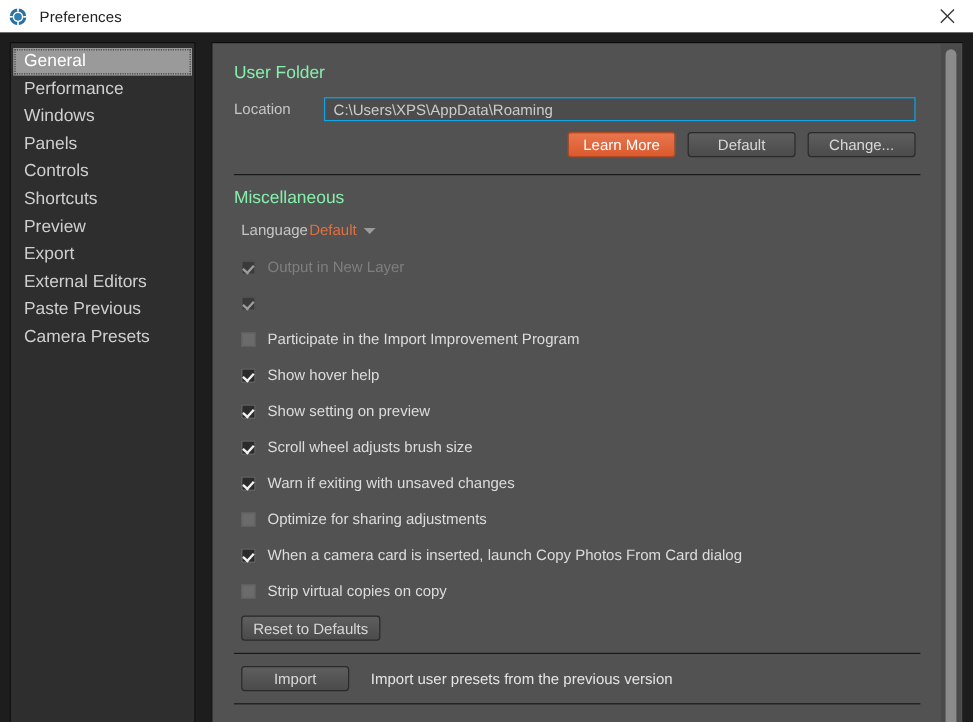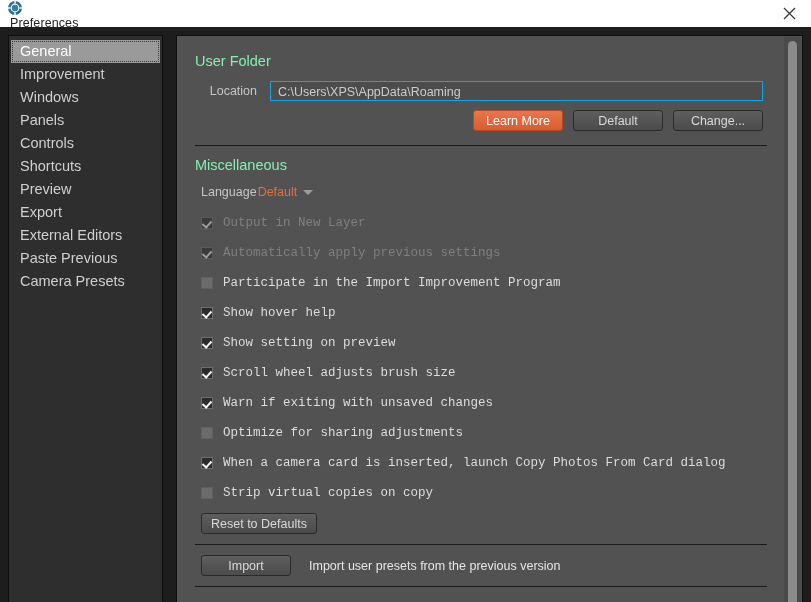--- a/index.html
+++ b/index.html
@@ -17,22 +17,21 @@
 
   
   #titlebar {
     position: absolute;
     left: 0; top: 0;
     width: 811px;
     height: 27px;
     background: #ffffff;
     border-bottom: 1px solid #e2e2e2;
     display: flex;
-    align-items: flex-start;
-    flex-direction: column;
+    align-items: center;
   }
   #app-icon {
     width: 16px; height: 16px;
     margin-left: 7px;
     position: relative;
     flex: 0 0 auto;
   }
   #app-icon svg { display: block; }
   #title-text {
     margin-left: 10px;
@@ -143,21 +142,21 @@
   
   .loc-row {
     display: flex;
     align-items: center;
     margin-bottom: 9px;
   }
   .loc-label {
     font-size: 12.5px;
     color: #c6c6c6;
     width: 62px;
-    text-align: right;
+    text-align: left;
     margin-right: 13px;
   }
   .loc-field {
     flex: 1;
     height: 20px;
     line-height: 20px;
     background: #4c4c4c;
     border: 1px solid #0ea5e9;
     box-sizing: border-box;
     font-size: 12.5px;
@@ -262,21 +261,20 @@
     background: #3a3a3a;
     border-color: #5a5a5a;
   }
   .cb.disabled.checked::after {
     border-color: #9c9c9c;
   }
   .cb-label {
     font-size: 12.5px;
     color: #dcdcdc;
     white-space: nowrap;
-    font-family: Liberation Mono, monospace;
   }
   .cb-row.disabled .cb-label {
     color: #7f7f7f;
   }
 
   
   .bottom-btn-row {
     display: flex;
     align-items: center;
     margin: 6px 0 10px 6px;
@@ -309,21 +307,21 @@
       <line x1="1" y1="1" x2="12" y2="12" stroke="#3a3a3a" stroke-width="1.2"></line>
       <line x1="12" y1="1" x2="1" y2="12" stroke="#3a3a3a" stroke-width="1.2"></line>
     </svg>
   </span>
 </div>
 
 <div id="window-body">
 
   <div id="sidebar">
       <div class="side-item selected"><span>General</span></div>
-      <div class="side-item"><span>Improvement</span></div>
+      <div class="side-item"><span>Performance</span></div>
       <div class="side-item"><span>Windows</span></div>
       <div class="side-item"><span>Panels</span></div>
       <div class="side-item"><span>Controls</span></div>
       <div class="side-item"><span>Shortcuts</span></div>
       <div class="side-item"><span>Preview</span></div>
       <div class="side-item"><span>Export</span></div>
       <div class="side-item"><span>External Editors</span></div>
       <div class="side-item"><span>Paste Previous</span></div>
       <div class="side-item"><span>Camera Presets</span></div>
     </div>
@@ -354,21 +352,20 @@
         <span class="lang-caret"></span>
       </div>
 
       <div id="options-list">
           <div class="cb-row disabled">
             <span class="cb checked disabled"></span>
             <span class="cb-label">Output in New Layer</span>
           </div>
           <div class="cb-row disabled">
             <span class="cb checked disabled"></span>
-            <span class="cb-label">Automatically apply previous settings</span>
           </div>
           <div class="cb-row">
             <span class="cb unchecked"></span>
             <span class="cb-label">Participate in the Import Improvement Program</span>
           </div>
           <div class="cb-row">
             <span class="cb checked"></span>
             <span class="cb-label">Show hover help</span>
           </div>
           <div class="cb-row">

